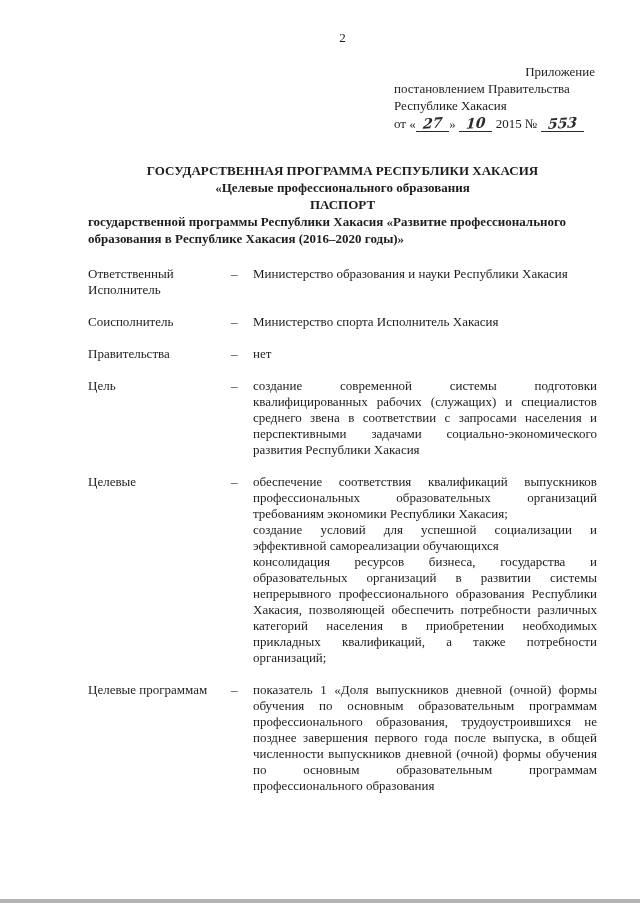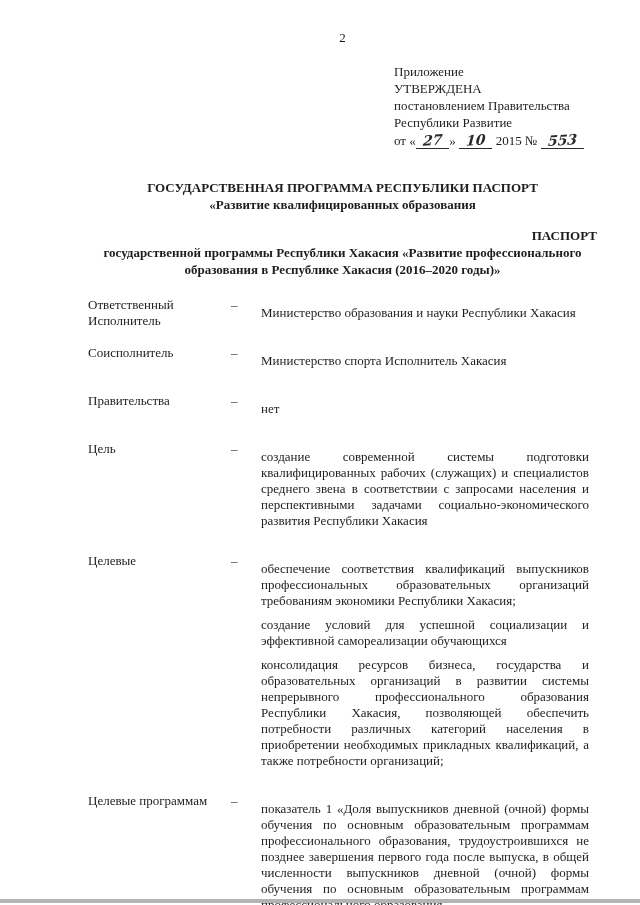--- a/index.html
+++ b/index.html
@@ -21,21 +21,21 @@
   .page-number {
     text-align: center;
     padding-top: 30px;
   }
   .approval {
     margin-left: 306px;
     margin-top: 17px;
     width: 203px;
     line-height: 17px;
   }
-  .approval .appendix { padding-right: 2px; }
+  .approval .appendix { text-align: right; padding-right: 2px; }
   .date-line { white-space: nowrap; padding-top: 1px; }
   .uline {
     display: inline-block;
     border-bottom: 1px solid #2a2a2a;
     padding: 0 7px;
     min-width: 18px;
     text-align: center;
     line-height: 14px;
   }
   .hand {
@@ -47,70 +47,67 @@
     transform: rotate(-4deg) skewX(-8deg);
     color: #2a2a2a;
   }
   .title-block {
     margin-top: 30px;
     text-align: center;
     font-weight: bold;
     line-height: 17px;
   }
   .passport-heading {
-    margin-top: 14px;
-    text-align: right;
+    text-align: center;
     font-weight: bold;
     line-height: 17px;
   }
   .passport-sub {
-    text-align: center;
     font-weight: bold;
     line-height: 17px;
   }
   .rows { margin-top: 19px; }
   .row {
     display: flex;
     align-items: flex-start;
     margin-bottom: 16px;
     justify-content: flex-end;
   }
   .row-label { width: 143px; flex: 0 0 143px; }
   .row-dash  { width: 22px;  flex: 0 0 22px; }
   .row-content { flex: 1 1 auto; text-align: justify; }
-  .row-content p { margin: 8px; }
+  .row-content p { margin: 0; }
   .bottom-bar {
     position: absolute;
     left: 0; right: 0; bottom: 2px;
     height: 4px;
     background: #b4b4b4;
   }
 </style>
 </head>
 <body>
 
 <div class="content">
 
   <div class="page-number">2</div>
 
   <div class="approval">
     <div class="appendix">Приложение</div>
-    <div>УТВЕРЖДЕНА</div>
     <div>постановлением Правительства</div>
-    <div>Республики Развитие</div>
+    <div>Республике Хакасия</div>
     <div class="date-line"><span>от «</span><span class="uline"><span class="hand">27</span></span><span>»</span>
       <span class="uline"><span class="hand">10</span></span>
       <span>2015 №</span>
       <span class="uline"><span class="hand">553</span></span>
     </div>
   </div>
 
   <div class="title-block">
-    <div>ГОСУДАРСТВЕННАЯ ПРОГРАММА РЕСПУБЛИКИ ПАСПОРТ</div>
-    <div>«Развитие квалифицированных образования</div>
+    <div>ГОСУДАРСТВЕННАЯ ПРОГРАММА РЕСПУБЛИКИ ХАКАСИЯ</div>
+    <div>«Целевые профессионального образования</div>
   </div>
 
   <div class="passport-heading">ПАСПОРТ</div>
   <div class="passport-sub">государственной программы Республики Хакасия «Развитие профессионального образования в Республике Хакасия (2016–2020 годы)»</div>
 
   <div class="rows">
 
     <div class="row">
       <div class="row-label">Ответственный Исполнитель</div>
       <div class="row-dash">–</div>

